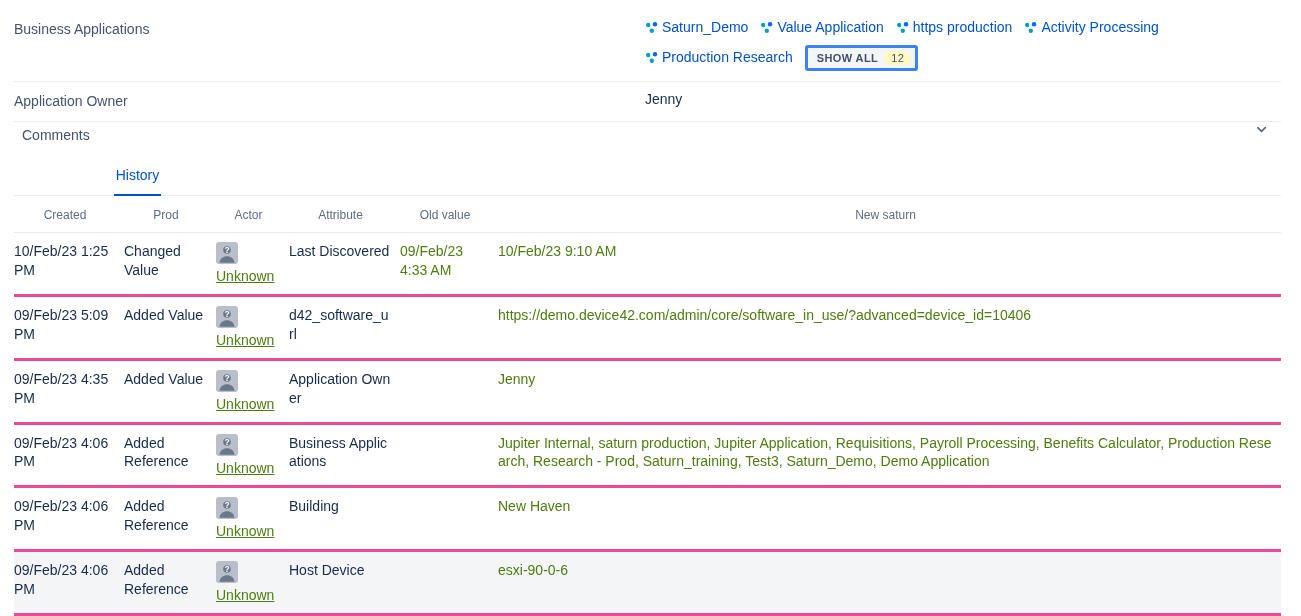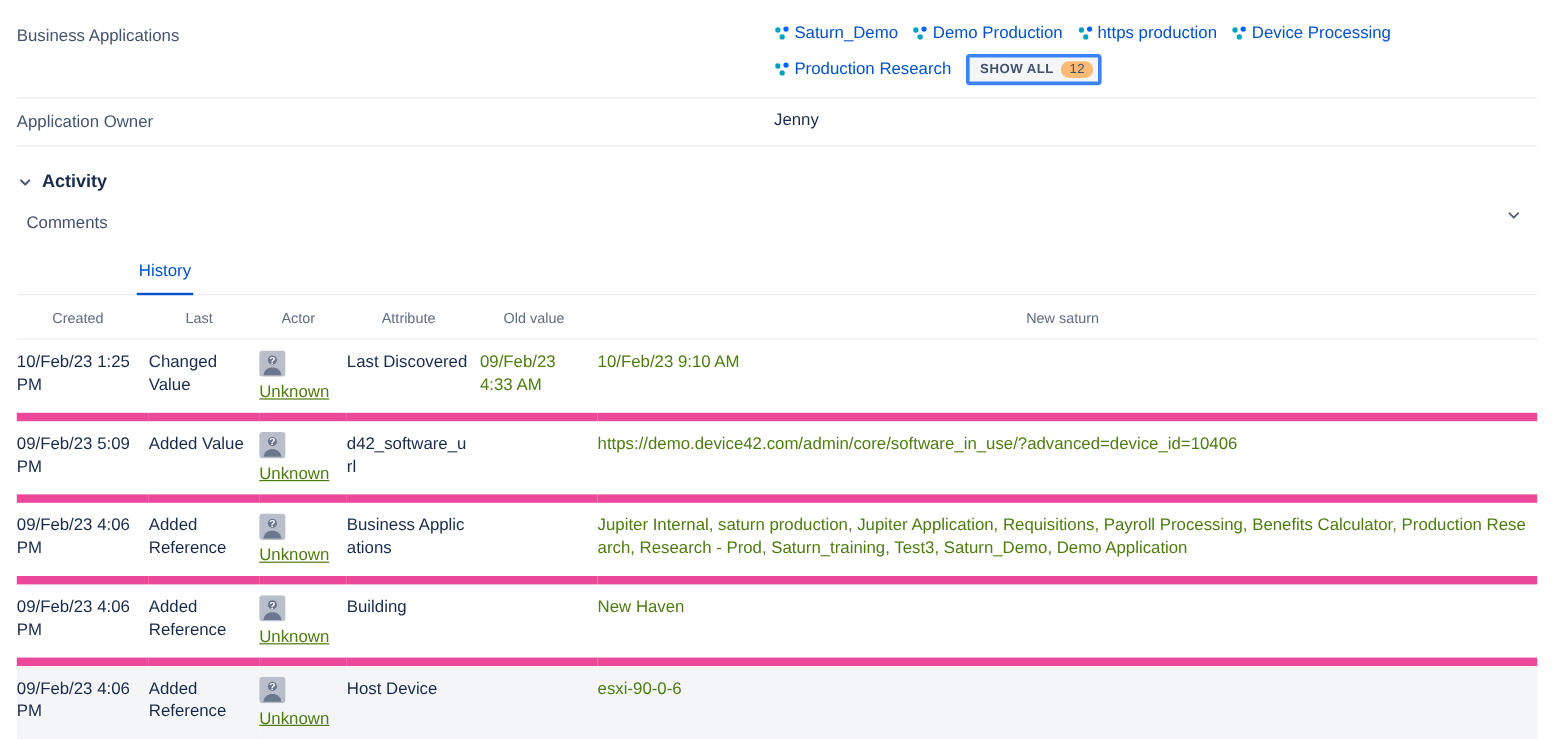--- a/index.html
+++ b/index.html
@@ -18,41 +18,41 @@
   .field-value { flex: 1; color: #172B4D; }
   .bizapps { display: flex; flex-wrap: wrap; gap: 8px 12px; align-items: center; max-width: 640px; }
   .bizapp-link { display: inline-flex; gap: 4px; color: #0052CC; cursor: pointer; white-space: nowrap; }
   .bizapp-icon { display: inline-flex; align-items: center; }
   .show-all {
     display: inline-flex; align-items: center; gap: 6px;
     padding: 3px 4px 3px 9px; background: #F4F5F7; border: 3px solid #3b82f6;
     border-radius: 3px; font-family: inherit; font-weight: 700; font-size: 11px;
     letter-spacing: .4px; color: #42526E; cursor: pointer;
   }
-  .count-badge { background: #fdba74; border-radius: 9px; padding: 1px 7px; font-weight: 400; font-size: 11px; color: #42526E; }
+  .count-badge { background: #fef9c3; border-radius: 9px; padding: 1px 7px; font-weight: 400; font-size: 11px; color: #42526E; }
   .divider { border-bottom: 1px solid #E9EBEF; }
 
   
   .activity-header { display: flex; align-items: center; gap: 7px; margin: 20px 0 10px; font-weight: 700; font-size: 15px; color: #172B4D; cursor: pointer; }
   .chev { color: #42526E; display: inline-flex; }
   .tabs-row { display: flex; align-items: flex-start; justify-content: space-between; border-bottom: 1px solid #E9EBEF; padding-left: 6px; }
   .tabs { display: flex; gap: 22px; }
   .tab { padding: 4px 2px 9px; color: #42526E; cursor: pointer; }
   .tab.active { color: #0052CC; border-bottom: 2px solid #0052CC; margin-bottom: -1px; margin-top: 40px; }
   .tabs-chevron { color: #505F79; padding: 0 12px 8px 0; cursor: pointer; display: inline-flex; }
 
   
   table.history { width: 100%; border-collapse: collapse; table-layout: fixed; }
   table.history th {
     text-align: center; font-weight: 400; font-size: 12px; color: #5E6C84;
     padding: 11px 8px 9px 0; border-bottom: 1px solid #E9EBEF;
   }
   table.history td {
     vertical-align: top; padding: 9px 8px 8px 0;
-    border-bottom: 7px solid #ec4899; overflow-wrap: break-word;
+    border-bottom: 3px solid #ec4899; overflow-wrap: break-word;
   }
   td.cell-attribute, td.cell-new { word-break: break-all; }
   tr.highlight { background: #F4F5F7; }
   .link { color: #4d7c0f; text-decoration: none; cursor: pointer; }
   .actor-link { text-decoration: underline; }
   .avatar { margin-bottom: 3px; line-height: 0; }
 </style>
 </head>
 <body>
 
@@ -72,41 +72,41 @@
           <span>Saturn_Demo</span>
         </span>
         <span class="bizapp-link">
           <span class="bizapp-icon">
             <svg width="13" height="13" viewBox="0 0 13 13">
               <circle cx="3.2" cy="4" r="2.2" fill="#00A3BF"></circle>
               <circle cx="10" cy="3.2" r="2.2" fill="#0065FF"></circle>
               <circle cx="6.8" cy="9.8" r="2.2" fill="#00A3BF"></circle>
             </svg>
           </span>
-          <span>Demo Production</span>
+          <span>Value Application</span>
         </span>
         <span class="bizapp-link">
           <span class="bizapp-icon">
             <svg width="13" height="13" viewBox="0 0 13 13">
               <circle cx="3.2" cy="4" r="2.2" fill="#00A3BF"></circle>
               <circle cx="10" cy="3.2" r="2.2" fill="#0065FF"></circle>
               <circle cx="6.8" cy="9.8" r="2.2" fill="#00A3BF"></circle>
             </svg>
           </span>
           <span>https production</span>
         </span>
         <span class="bizapp-link">
           <span class="bizapp-icon">
             <svg width="13" height="13" viewBox="0 0 13 13">
               <circle cx="3.2" cy="4" r="2.2" fill="#00A3BF"></circle>
               <circle cx="10" cy="3.2" r="2.2" fill="#0065FF"></circle>
               <circle cx="6.8" cy="9.8" r="2.2" fill="#00A3BF"></circle>
             </svg>
           </span>
-          <span>Device Processing</span>
+          <span>Activity Processing</span>
         </span>
         <span class="bizapp-link">
           <span class="bizapp-icon">
             <svg width="13" height="13" viewBox="0 0 13 13">
               <circle cx="3.2" cy="4" r="2.2" fill="#00A3BF"></circle>
               <circle cx="10" cy="3.2" r="2.2" fill="#0065FF"></circle>
               <circle cx="6.8" cy="9.8" r="2.2" fill="#00A3BF"></circle>
             </svg>
           </span>
           <span>Production Research</span>
@@ -118,28 +118,20 @@
     </div>
   </div>
   <div class="divider"></div>
 
   <div class="field-row">
     <div class="field-label">Application Owner</div>
     <div class="field-value">Jenny</div>
   </div>
   <div class="divider"></div>
 
-  <div class="activity-header">
-    <span class="chev">
-      <svg width="14" height="14" viewBox="0 0 16 16">
-          <path d="M4 6l4 4 4-4" fill="none" stroke="currentColor" stroke-width="1.8" stroke-linecap="round" stroke-linejoin="round"></path>
-        </svg>
-    </span>
-    <span>Activity</span>
-  </div>
 
   <div class="tabs-row">
     <div class="tabs">
         <div class="tab">Comments</div>
         <div class="tab active">History</div>
       </div>
     <span class="tabs-chevron">
       <svg width="15" height="15" viewBox="0 0 16 16">
           <path d="M4 6l4 4 4-4" fill="none" stroke="currentColor" stroke-width="1.6" stroke-linecap="round" stroke-linejoin="round"></path>
         </svg>
@@ -151,21 +143,21 @@
       <col style="width:110px">
         <col style="width:92px">
         <col style="width:73px">
       <col style="width:111px">
         <col style="width:98px">
         <col>
     </colgroup>
     <thead>
       <tr>
           <th>Created</th>
-          <th>Last</th>
+          <th>Prod</th>
           <th>Actor</th>
           <th>Attribute</th>
           <th>Old value</th>
           <th>New saturn</th>
         </tr>
     </thead>
     <tbody>
         <tr>
           <td class="cell-created">10/Feb/23 1:25 PM</td>
           <td class="cell-type">Changed Value</td>
@@ -186,20 +178,33 @@
                 <rect width="22" height="22" rx="3" fill="#B8BFCA"></rect>
                 <circle cx="11" cy="8" r="3.8" fill="#6B778C"></circle>
                 <path d="M3.5 20.7c.5-4.2 3.7-6.4 7.5-6.4s7 2.2 7.5 6.4z" fill="#6B778C"></path>
                 <text x="11" y="11.2" text-anchor="middle" font-size="8.5" font-weight="bold" fill="#FFFFFF">?</text>
               </svg></div><a class="link actor-link">Unknown</a></td>
           <td class="cell-attribute">d42_software_url</td>
           <td class="cell-old"></td>
           <td class="cell-new"><a class="link">https://demo.device42.com/admin/core/software_in_use/?advanced=device_id=10406</a></td>
         </tr>
         <tr>
+          <td class="cell-created">09/Feb/23 4:35 PM</td>
+          <td class="cell-type">Added Value</td>
+          <td class="cell-actor"><div class="avatar"><svg width="22" height="22" viewBox="0 0 22 22">
+                <rect width="22" height="22" rx="3" fill="#B8BFCA"></rect>
+                <circle cx="11" cy="8" r="3.8" fill="#6B778C"></circle>
+                <path d="M3.5 20.7c.5-4.2 3.7-6.4 7.5-6.4s7 2.2 7.5 6.4z" fill="#6B778C"></path>
+                <text x="11" y="11.2" text-anchor="middle" font-size="8.5" font-weight="bold" fill="#FFFFFF">?</text>
+              </svg></div><a class="link actor-link">Unknown</a></td>
+          <td class="cell-attribute">Application Owner</td>
+          <td class="cell-old"></td>
+          <td class="cell-new"><a class="link">Jenny</a></td>
+        </tr>
+        <tr>
           <td class="cell-created">09/Feb/23 4:06 PM</td>
           <td class="cell-type">Added Reference</td>
           <td class="cell-actor"><div class="avatar"><svg width="22" height="22" viewBox="0 0 22 22">
                 <rect width="22" height="22" rx="3" fill="#B8BFCA"></rect>
                 <circle cx="11" cy="8" r="3.8" fill="#6B778C"></circle>
                 <path d="M3.5 20.7c.5-4.2 3.7-6.4 7.5-6.4s7 2.2 7.5 6.4z" fill="#6B778C"></path>
                 <text x="11" y="11.2" text-anchor="middle" font-size="8.5" font-weight="bold" fill="#FFFFFF">?</text>
               </svg></div><a class="link actor-link">Unknown</a></td>
           <td class="cell-attribute">Business Applications</td>
           <td class="cell-old"></td>

